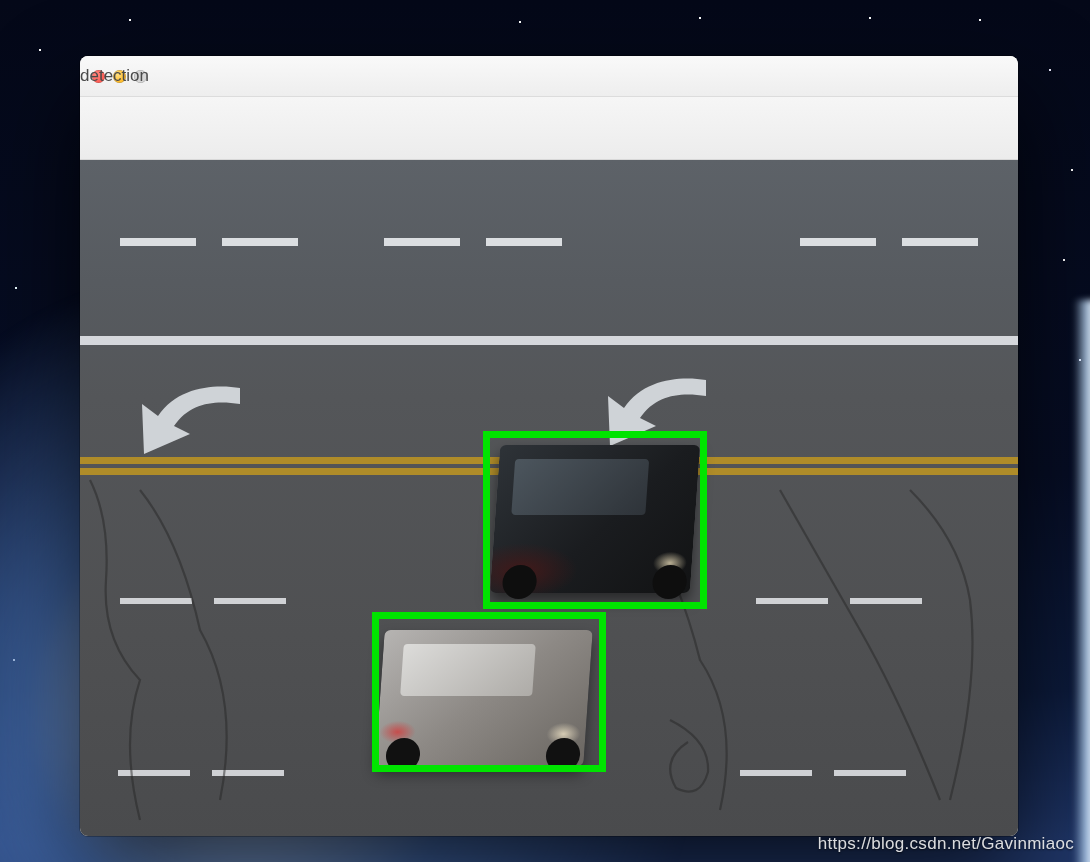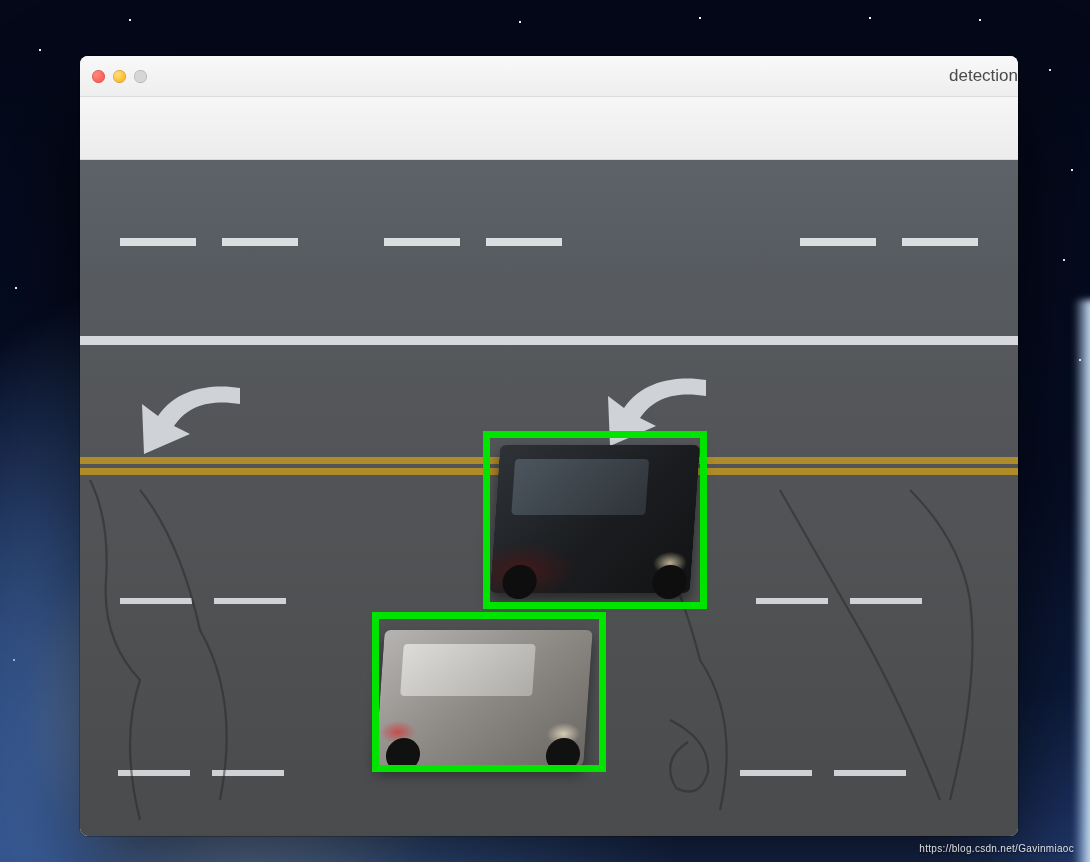--- a/index.html
+++ b/index.html
@@ -89,21 +89,21 @@
     height: 13px;
     border-radius: 50%;
     box-shadow: inset 0 0 0 0.5px rgba(0,0,0,0.25);
   }
   .tl.close   { background: radial-gradient(circle at 35% 35%, #ff8a80, #ff5f57 60%); }
   .tl.min     { background: radial-gradient(circle at 35% 35%, #ffe082, #ffbd2e 60%); }
   .tl.zoom    { background: #d6d6d6; }
   .title {
     position: absolute;
     left: 0; right: 0;
-    text-align: right;
+    text-align: left;
     font-size: 17px;
     color: #4a4a4a;
     pointer-events: none;
   }
   .toolbar-gap {
     height: 62px;
     background: linear-gradient(#f6f6f6, #ececec);
     border-bottom: 1px solid #d8d8d8;
   }
 
@@ -237,21 +237,21 @@
     position: absolute;
     border: 7px solid #00e400;
     box-sizing: border-box;
   }
 
   
   .watermark {
     position: absolute;
     right: 16px;
     bottom: 8px;
-    font-size: 10px;
+    font-size: 17px;
     color: rgba(255,255,255,0.85);
     text-shadow: 0 1px 2px rgba(0,0,0,0.6);
     letter-spacing: 0.3px;
   }
 </style>
 </head>
 <body>
 
 <div class="desktop">
 

